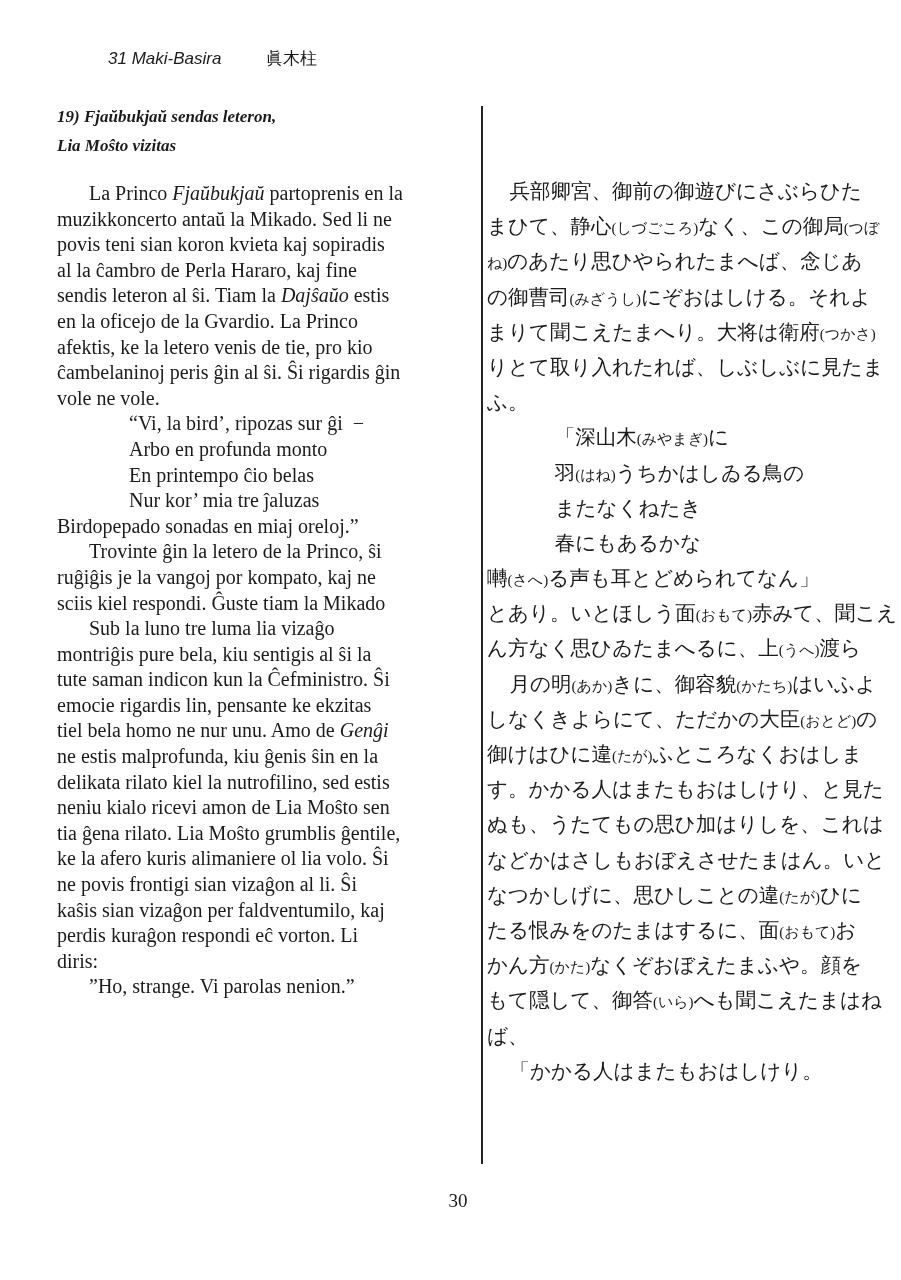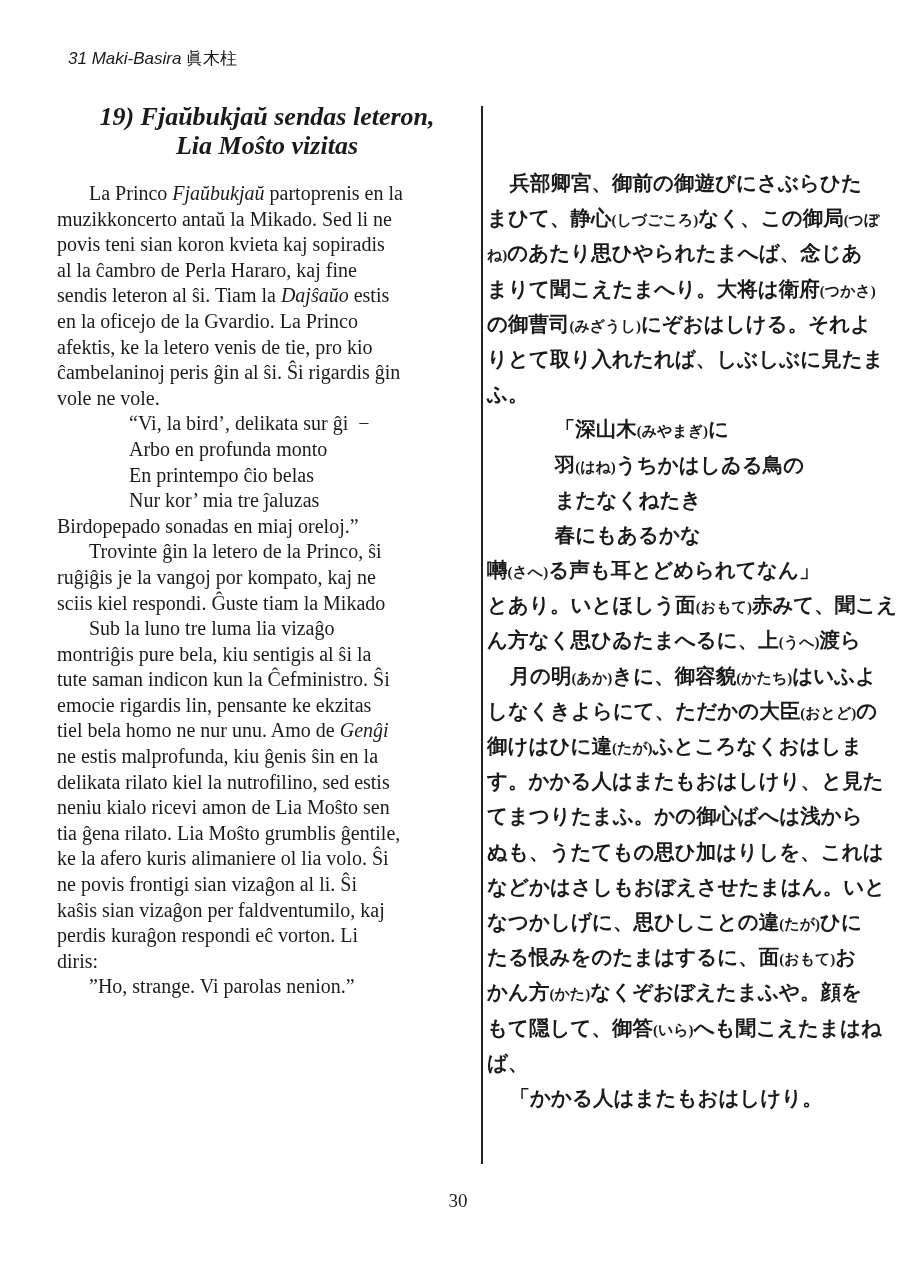--- a/index.html
+++ b/index.html
@@ -11,45 +11,44 @@
     font-family:"Liberation Serif", serif;
     overflow:hidden;
   }
   .header {
     position:absolute; left:68px; top:48px;
     font-family:"Liberation Sans", sans-serif;
     font-size:17px; line-height:21px;
     white-space:nowrap;
   }
   .header .tline { white-space:nowrap; }
-  .header span { font-style:normal; }
+  .header span { font-style:normal;margin-left:40px; }
   .header .it { font-style:italic; }
   .title {
     position:absolute; left:57px; top:103px; width:420px;
-    text-align:center;
-    font-size:26px; line-height:28.5px;
+    text-align:left;
+    font-size:17px; line-height:28.5px;
     font-weight:bold; font-style:italic;
   }
   .divider {
     position:absolute; left:481px; top:106px;
     width:2px; height:1058px;
     background:#232323;
   }
   .left-col {
     position:absolute; left:57px; top:181px; width:422px;
     font-size:20px;
   }
   .left-col .tline {
     height:25.6px; line-height:25.6px;
     white-space:nowrap;
   }
   .right-col {
-    position:absolute; left:487px; top:166px; width:400px;
+    position:absolute; left:487px; top:174px; width:400px;
     font-size:20.5px;
-    font-weight:bold;
   }
   .right-col .tline {
     height:35.2px; line-height:35.2px;
     white-space:nowrap;
   }
   .it { font-style:italic; }
   .furi { font-size:15px; }
   .page-number {
     position:absolute; left:0; top:1190px; width:916px;
     text-align:center;
@@ -71,21 +70,21 @@
   <div class="left-col">
       <div class="tline" style="padding-left: 1.6em;"><span>La Princo </span><span class="it">Fjaŭbukjaŭ</span><span> partoprenis en la</span></div>
       <div class="tline"><span>muzikkoncerto antaŭ la Mikado. Sed li ne</span></div>
       <div class="tline"><span>povis teni sian koron kvieta kaj sopiradis</span></div>
       <div class="tline"><span>al la ĉambro de Perla Hararo, kaj fine</span></div>
       <div class="tline"><span>sendis leteron al ŝi. Tiam la </span><span class="it">Dajŝaŭo</span><span> estis</span></div>
       <div class="tline"><span>en la oficejo de la Gvardio. La Princo</span></div>
       <div class="tline"><span>afektis, ke la letero venis de tie, pro kio</span></div>
       <div class="tline"><span>ĉambelaninoj peris ĝin al ŝi. Ŝi rigardis ĝin</span></div>
       <div class="tline"><span>vole ne vole.</span></div>
-      <div class="tline" style="padding-left: 3.6em;"><span>“Vi, la bird’, delikata sur ĝi −</span></div>
+      <div class="tline" style="padding-left: 3.6em;"><span>“Vi, la bird’, ripozas sur ĝi −</span></div>
       <div class="tline" style="padding-left: 3.6em;"><span>Arbo en profunda monto</span></div>
       <div class="tline" style="padding-left: 3.6em;"><span>En printempo ĉio belas</span></div>
       <div class="tline" style="padding-left: 3.6em;"><span>Nur kor’ mia tre ĵaluzas</span></div>
       <div class="tline"><span>Birdopepado sonadas en miaj oreloj.”</span></div>
       <div class="tline" style="padding-left: 1.6em;"><span>Trovinte ĝin la letero de la Princo, ŝi</span></div>
       <div class="tline"><span>ruĝiĝis je la vangoj por kompato, kaj ne</span></div>
       <div class="tline"><span>sciis kiel respondi. Ĝuste tiam la Mikado</span></div>
       <div class="tline" style="padding-left: 1.6em;"><span>Sub la luno tre luma lia vizaĝo</span></div>
       <div class="tline"><span>montriĝis pure bela, kiu sentigis al ŝi la</span></div>
       <div class="tline"><span>tute saman indicon kun la Ĉefministro. Ŝi</span></div>
@@ -99,36 +98,35 @@
       <div class="tline"><span>ne povis frontigi sian vizaĝon al li. Ŝi</span></div>
       <div class="tline"><span>kaŝis sian vizaĝon per faldventumilo, kaj</span></div>
       <div class="tline"><span>perdis kuraĝon respondi eĉ vorton. Li</span></div>
       <div class="tline"><span>diris:</span></div>
       <div class="tline" style="padding-left: 1.6em;"><span>”Ho, strange. Vi parolas nenion.”</span></div>
     </div>
   <div class="right-col">
       <div class="tline" style="padding-left: 1.1em;"><span>兵部卿宮、御前の御遊びにさぶらひた</span></div>
       <div class="tline"><span>まひて、静心</span><span class="furi">(しづごころ)</span><span>なく、この御局</span><span class="furi">(つぼ</span></div>
       <div class="tline"><span class="furi">ね)</span><span>のあたり思ひやられたまへば、念じあ</span></div>
+      <div class="tline"><span>の御曹司</span><span class="furi">(みざうし)</span><span>にぞおはしける。それよ</span></div>
       <div class="tline"><span>まりて聞こえたまへり。大将は衛府</span><span class="furi">(つかさ)</span></div>
-      <div class="tline"><span>の御曹司</span><span class="furi">(みざうし)</span><span>にぞおはしける。それよ</span></div>
       <div class="tline"><span>りとて取り入れたれば、しぶしぶに見たま</span></div>
       <div class="tline"><span>ふ。</span></div>
       <div class="tline" style="padding-left: 3.3em;"><span>「深山木</span><span class="furi">(みやまぎ)</span><span>に</span></div>
       <div class="tline" style="padding-left: 3.3em;"><span>羽</span><span class="furi">(はね)</span><span>うちかはしゐる鳥の</span></div>
       <div class="tline" style="padding-left: 3.3em;"><span>またなくねたき</span></div>
       <div class="tline" style="padding-left: 3.3em;"><span>春にもあるかな</span></div>
       <div class="tline"><span>囀</span><span class="furi">(さへ)</span><span>る声も耳とどめられてなん」</span></div>
       <div class="tline"><span>とあり。いとほしう面</span><span class="furi">(おもて)</span><span>赤みて、聞こえ</span></div>
       <div class="tline"><span>ん方なく思ひゐたまへるに、上</span><span class="furi">(うへ)</span><span>渡ら</span></div>
       <div class="tline" style="padding-left: 1.1em;"><span>月の明</span><span class="furi">(あか)</span><span>きに、御容貌</span><span class="furi">(かたち)</span><span>はいふよ</span></div>
       <div class="tline"><span>しなくきよらにて、ただかの大臣</span><span class="furi">(おとど)</span><span>の</span></div>
       <div class="tline"><span>御けはひに違</span><span class="furi">(たが)</span><span>ふところなくおはしま</span></div>
       <div class="tline"><span>す。かかる人はまたもおはしけり、と見た</span></div>
-      <div class="tline"><span>てまつりたまふ。かの御心ばへは浅から</span></div>
       <div class="tline"><span>ぬも、うたてもの思ひ加はりしを、これは</span></div>
       <div class="tline"><span>などかはさしもおぼえさせたまはん。いと</span></div>
       <div class="tline"><span>なつかしげに、思ひしことの違</span><span class="furi">(たが)</span><span>ひに</span></div>
       <div class="tline"><span>たる恨みをのたまはするに、面</span><span class="furi">(おもて)</span><span>お</span></div>
       <div class="tline"><span>かん方</span><span class="furi">(かた)</span><span>なくぞおぼえたまふや。顔を</span></div>
       <div class="tline"><span>もて隠して、御答</span><span class="furi">(いら)</span><span>へも聞こえたまはね</span></div>
       <div class="tline"><span>ば、</span></div>
       <div class="tline" style="padding-left: 1.1em;"><span>「かかる人はまたもおはしけり。</span></div>
     </div>
   <div class="page-number">30</div>

